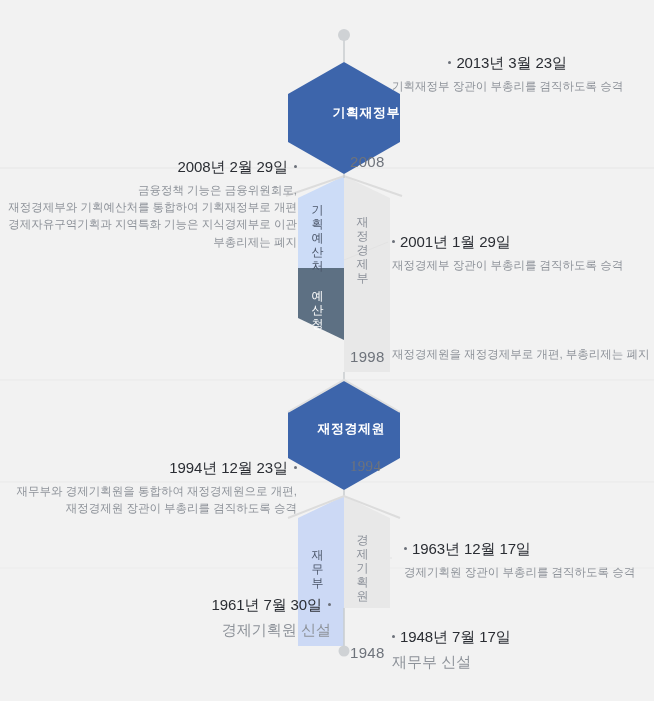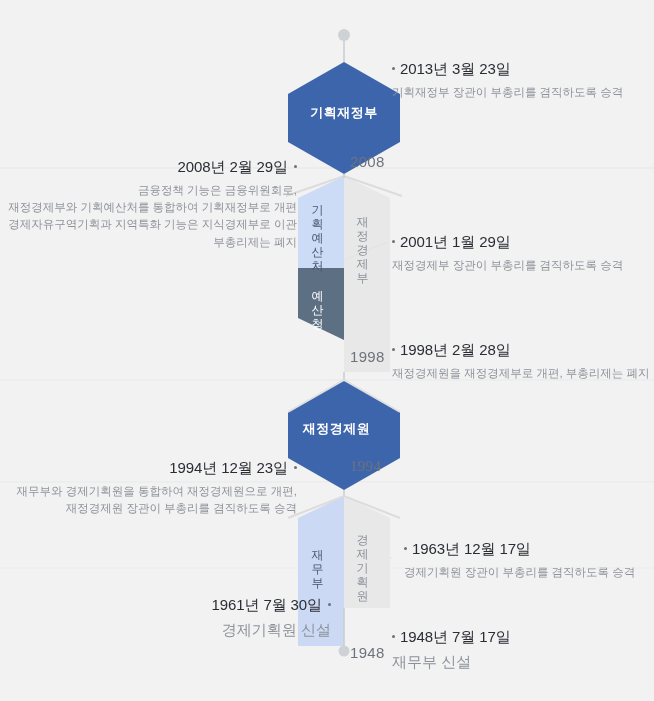--- a/index.html
+++ b/index.html
@@ -43,21 +43,21 @@
   .vlabel.gray-on-light  { color: #8a8f98; }
   .vlabel.light-on-dark  { color: #ffffff; }
 
   .hexlabel {
     position: absolute;
     font-size: 13px;
     font-weight: bold;
     color: #ffffff;
     letter-spacing: 0.5px;
     white-space: nowrap;
-    text-align: center;
+    text-align: right;
     user-select: none;
   }
   .yearlabel {
     position: absolute;
     font-size: 15px;
     color: #6e737b;
     letter-spacing: 0.3px;
     white-space: nowrap;
     user-select: none;
   }
@@ -159,36 +159,35 @@
 
   <div class="vlabel dark-on-light" style="left:311px; top:541px;">재무부</div>
 
   <div class="vlabel gray-on-light" style="left:356px; top:526px;">경제기획원</div>
 
   <div class="yearlabel" style="left:350px; top:153px;">2008</div>
   <div class="yearlabel" style="left:350px; top:348px;">1998</div>
   <div class="yearlabel" style="left:350px; top:458px;font-family:Liberation Serif, serif;">1994</div>
   <div class="yearlabel" style="left:350px; top:644px;">1948</div>
 
-  <div class="event right" style="left:392px; top:60px;">
+  <div class="event right" style="left:392px; top:54px;text-align:center;">
     <div class="ev-date"><span class="bullet"></span><span>2013년 3월 23일</span></div>
     <div class="ev-desc">
       <span class="ev-line">기획재정부 장관이 부총리를 겸직하도록 승격</span>
     </div>
   </div>
 
   <div class="event right" style="left:392px; top:233px;">
     <div class="ev-date"><span class="bullet"></span><span>2001년 1월 29일</span></div>
     <div class="ev-desc">
       <span class="ev-line">재정경제부 장관이 부총리를 겸직하도록 승격</span>
     </div>
   </div>
 
   <div class="event right" style="left:392px; top:341px;">
-    <div class="ev-date"><span class="bullet"></span><span>1998년 2월 28일</span></div>
     <div class="ev-desc">
       <span class="ev-line">재정경제원을 재정경제부로 개편, 부총리제는 폐지</span>
     </div>
   </div>
 
   <div class="event right" style="left:404px; top:540px;">
     <div class="ev-date"><span class="bullet"></span><span>1963년 12월 17일</span></div>
     <div class="ev-desc">
       <span class="ev-line">경제기획원 장관이 부총리를 겸직하도록 승격</span>
     </div>

